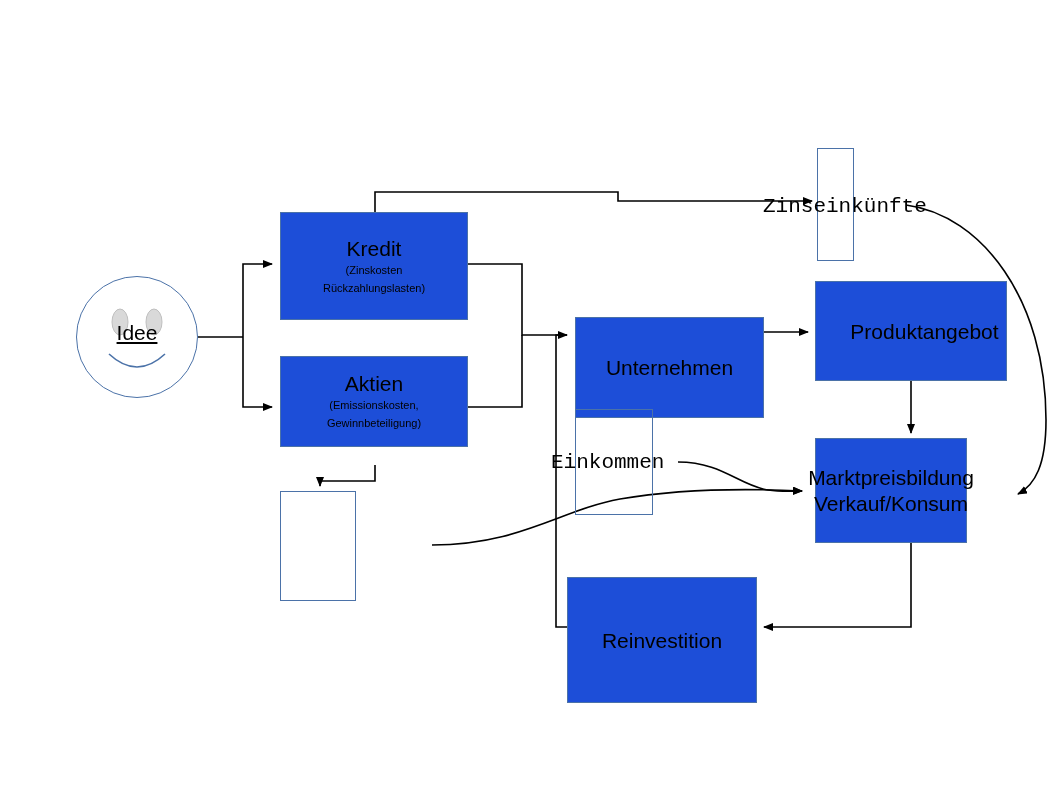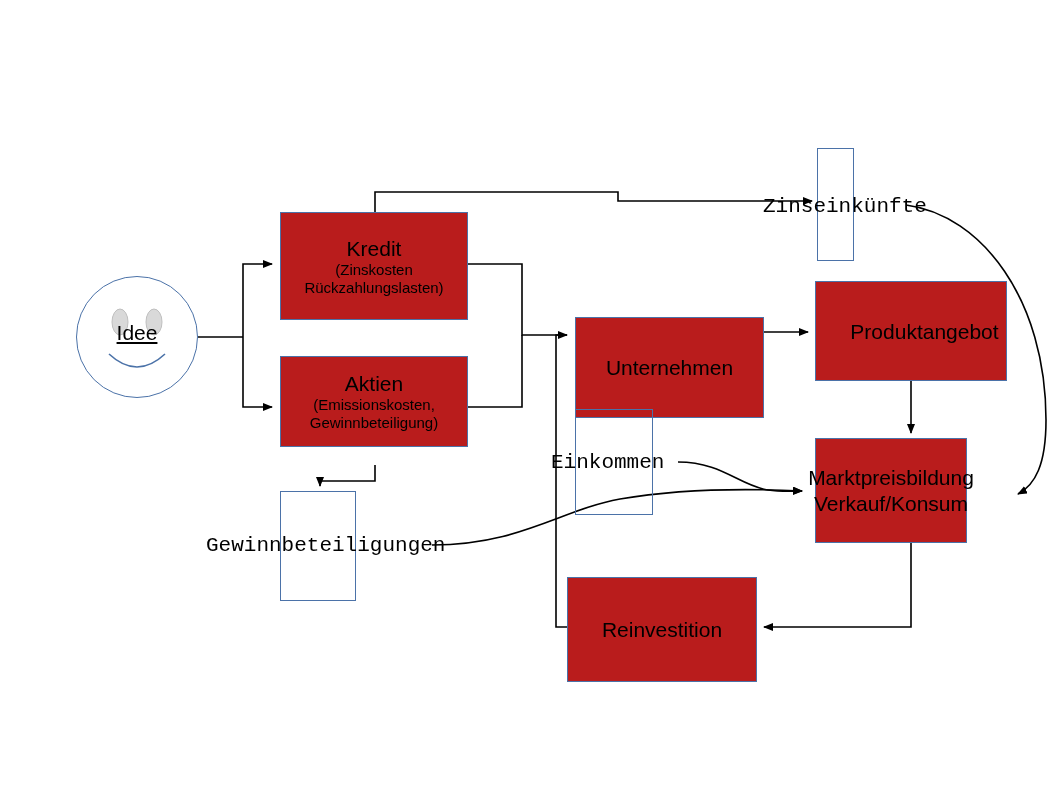--- a/index.html
+++ b/index.html
@@ -21,35 +21,35 @@
     position: absolute;
     left: 0;
     top: 0;
     width: 1058px;
     height: 794px;
   }
   .node {
     position: absolute;
     box-sizing: border-box;
     border: 1px solid #4b72a8;
-    background: #b91c1c;
+    background: #1d4ed8;
     display: flex;
     flex-direction: column;
     align-items: center;
     justify-content: center;
     text-align: center;
     color: #000000;
   }
   .node .title {
     font-size: 21px;
     line-height: 25px;
     white-space: nowrap;
   }
   .node .sub {
-    font-size: 15px;
+    font-size: 11px;
     line-height: 18px;
     white-space: nowrap;
   }
   .node.two-line .title {
     font-size: 21px;
     line-height: 26px;
   }
   .narrow {
     position: absolute;
     box-sizing: border-box;
@@ -171,25 +171,24 @@
 
   <div class="node" style="left:815px; top:281px; width:192px; height:100px;padding-left:27px;">
     <div class="title">Produktangebot</div>
   </div>
 
   <div class="node two-line overflow-text" style="left:815px; top:438px; width:152px; height:105px;">
     <div class="title">Marktpreisbildung</div>
     <div class="title">Verkauf/Konsum</div>
   </div>
 
-  <div class="node" style="left:567px; top:577px; width:190px; height:105px;">
+  <div class="node" style="left:567px; top:577px; width:190px; height:126px;">
     <div class="title">Reinvestition</div>
   </div>
 
   <div class="narrow" style="left:817px; top:148px; width:37px; height:113px;"></div>
   <div class="narrow" style="left:575px; top:409px; width:78px; height:106px;"></div>
   <div class="narrow" style="left:280px; top:491px; width:76px; height:110px;"></div>
 
   <div class="floating-label" style="left:763px; top:194px;">Zinseinkünfte</div>
   <div class="floating-label" style="left:551px; top:450px;">Einkommen</div>
-  <div class="floating-label" style="left:206px; top:533px;">Gewinnbeteiligungen</div>
 
 </div>
 
 </body></html>

